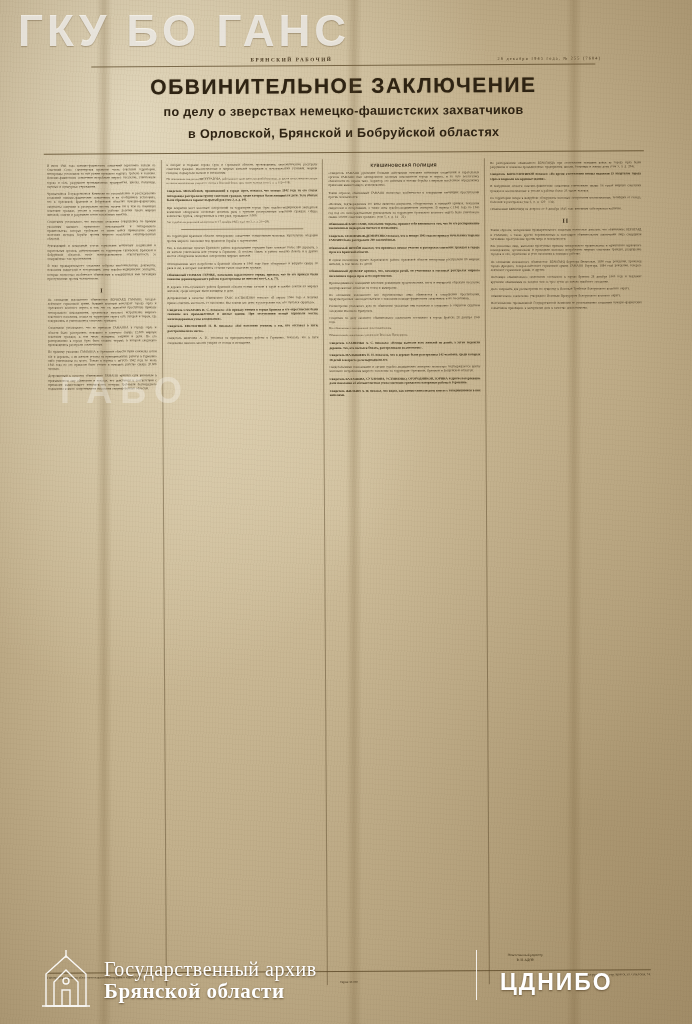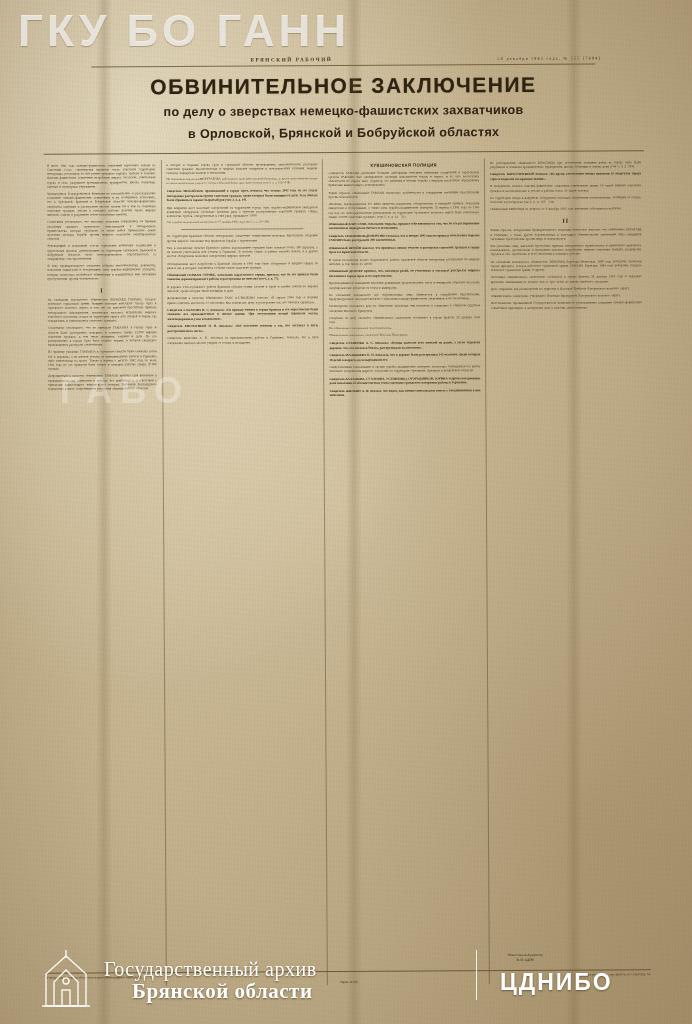--- a/index.html
+++ b/index.html
@@ -134,21 +134,21 @@
     opacity:.92;
   }
   #wm-archive{
     position:absolute;left:104px;bottom:14px;
     font-family:"Liberation Serif", serif;
     color:#ffffff;
     text-shadow:0 1px 2px rgba(70,52,26,.65);
     line-height:1.12;
   }
   #wm-archive .l1{font-size:20px;font-weight:normal;letter-spacing:.5px;}
-  #wm-archive .l2{font-size:21px;font-weight:bold;letter-spacing:.5px;margin-left:28px;}
+  #wm-archive .l2{font-size:21px;font-weight:bold;letter-spacing:.5px;}
   #wm-div{
     position:absolute;left:476px;bottom:18px;width:1px;height:50px;
     background:rgba(255,255,255,.85);
   }
   #wm-cdnibo{
     position:absolute;left:500px;bottom:22px;
     font-family:"Liberation Sans", sans-serif;
     font-size:23px;font-weight:bold;letter-spacing:2px;
     color:#ffffff;text-shadow:0 1px 2px rgba(70,52,26,.6);
   }
@@ -262,21 +262,21 @@
     <div id="foot-line2">Тираж 30.000</div>
   </div>
 
 </div>
 
 <div id="grain"></div>
 <div class="fold" style="left:96px;"></div>
 <div class="fold" style="left:346px;"></div>
 <div class="fold" style="left:566px;"></div>
 
-<div id="wm-top">ГКУ БО ГАНН</div>
+<div id="wm-top">ГКУ БО ГАНС</div>
 <div id="wm-mid">ГАБО</div>
 
 <div id="wm-bottom">
   <svg id="wm-logo" viewBox="0 0 52 60">
     <g fill="#ffffff" stroke="#ffffff" stroke-width="1.4">
       <path d="M6 58 L6 26 L26 8 L46 26 L46 58 Z" fill="none"></path>
       <path d="M14 58 L14 34 L26 22 L38 34 L38 58 Z" fill="none"></path>
       <rect x="22" y="42" width="8" height="16" fill="none"></rect>
       <path d="M26 2 L26 10"></path>
       <circle cx="26" cy="33" r="3" fill="none"></circle>

